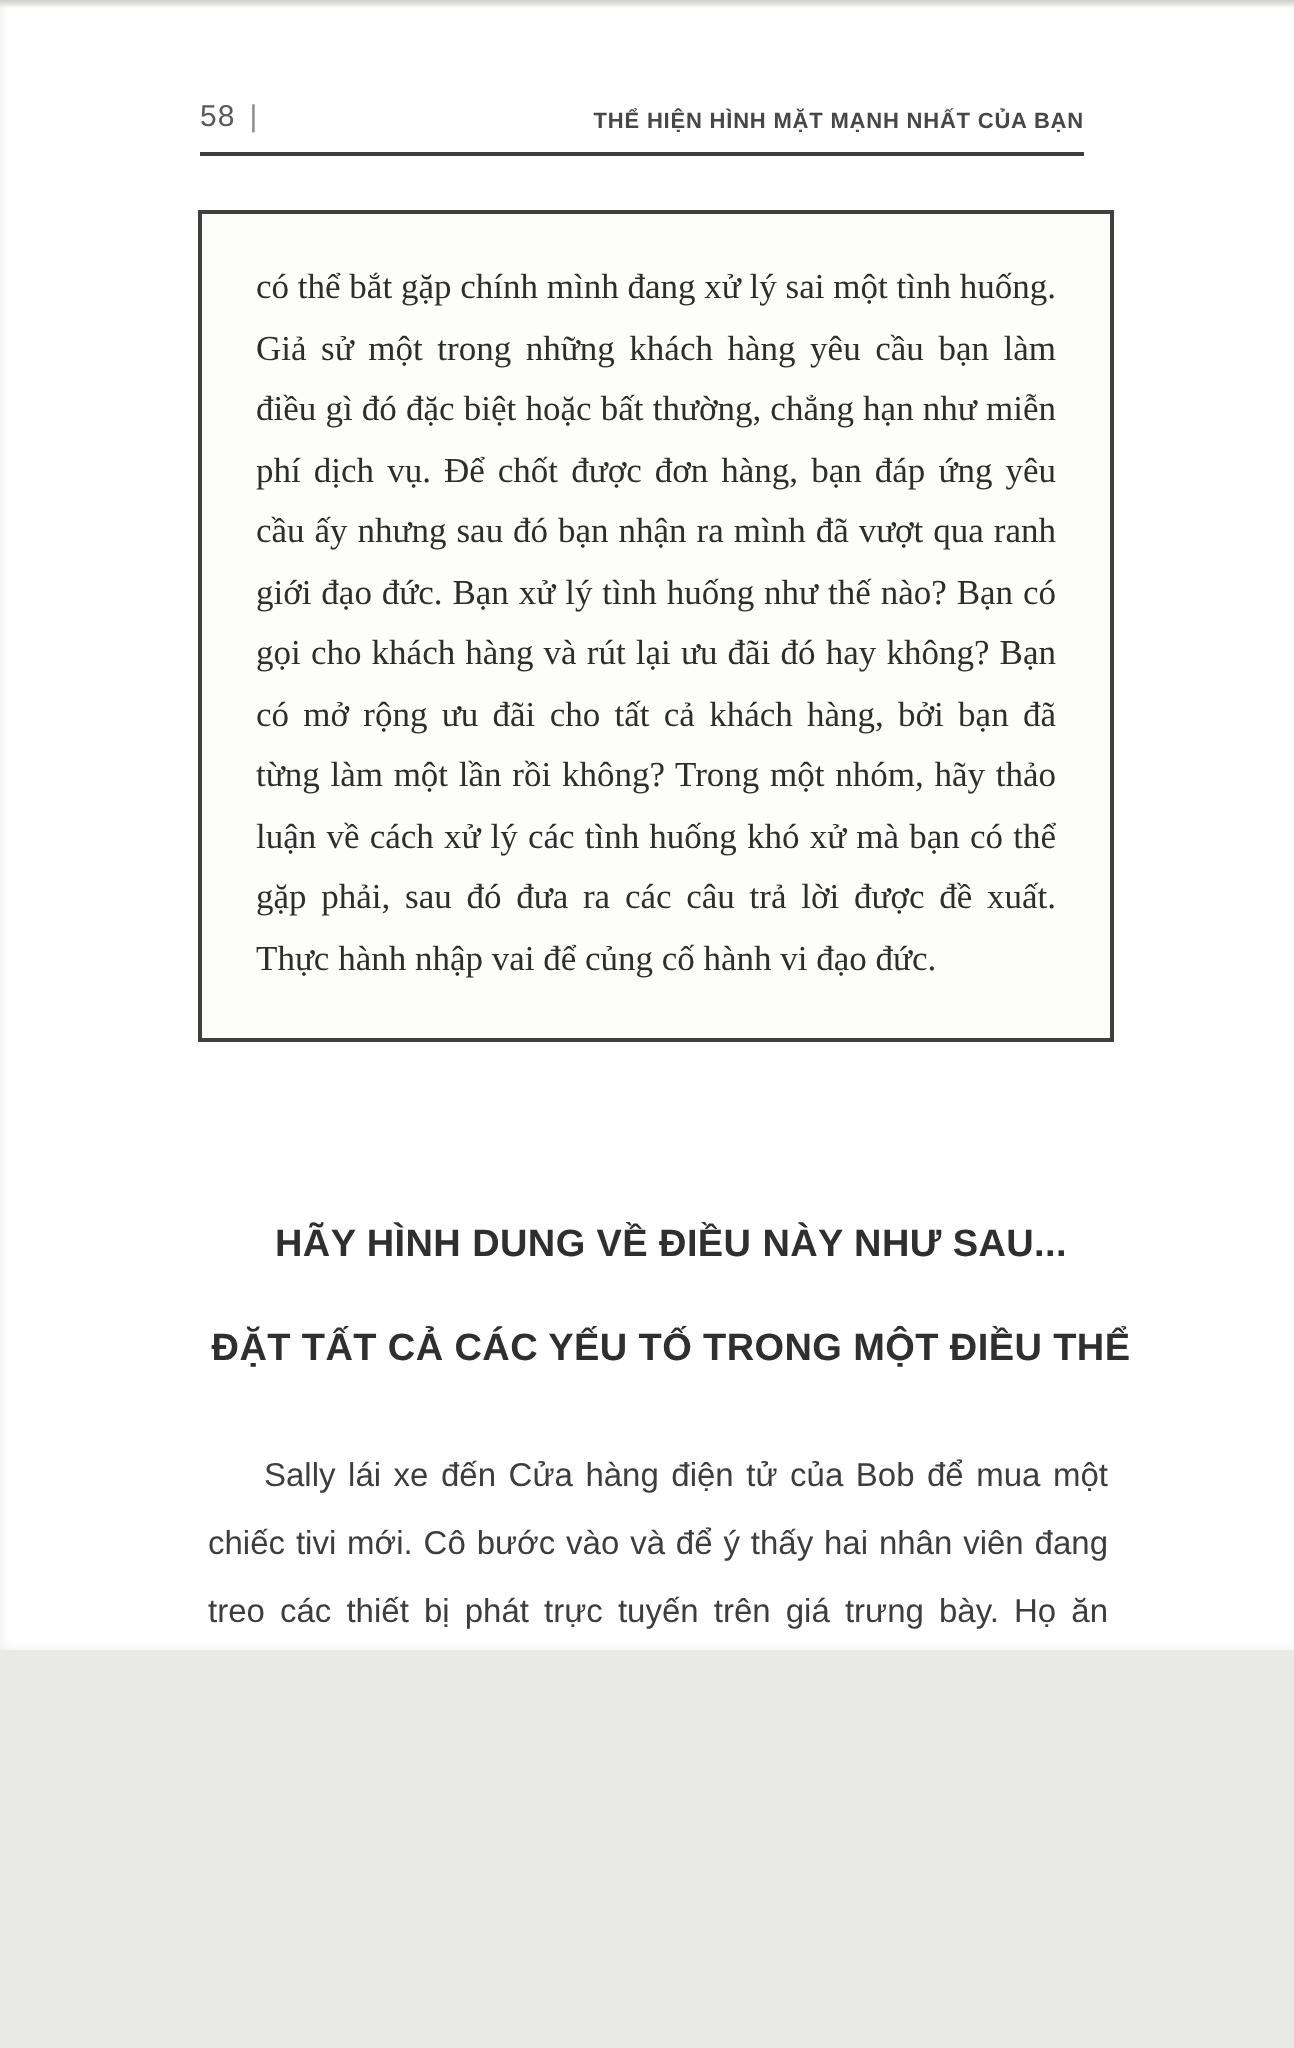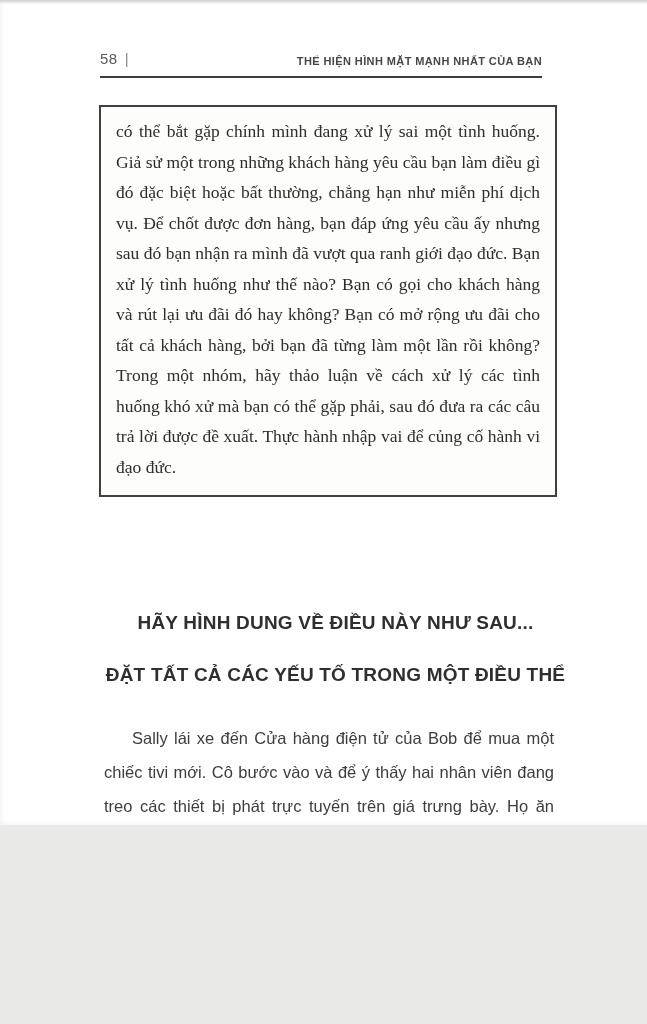--- a/index.html
+++ b/index.html
@@ -31,21 +31,21 @@
   }
 
   .exercise-box {
     position:absolute; top:105px; left:99px; width:458px;
     box-sizing:border-box;
     border:2px solid #3f3f3f;
     background:#fdfdfc;
     padding:9px 15px 13px 15px;
   }
   .exercise-box p {
-    margin:0;
+    margin:12px;
     font-family:"Liberation Serif", serif;
     font-size:17.5px;
     line-height:30.5px;
     text-align:justify;
     color:#2d2d2d;
   }
 
   .section-heading {
     position:absolute; left:12px; width:647px;
     text-align:center;

